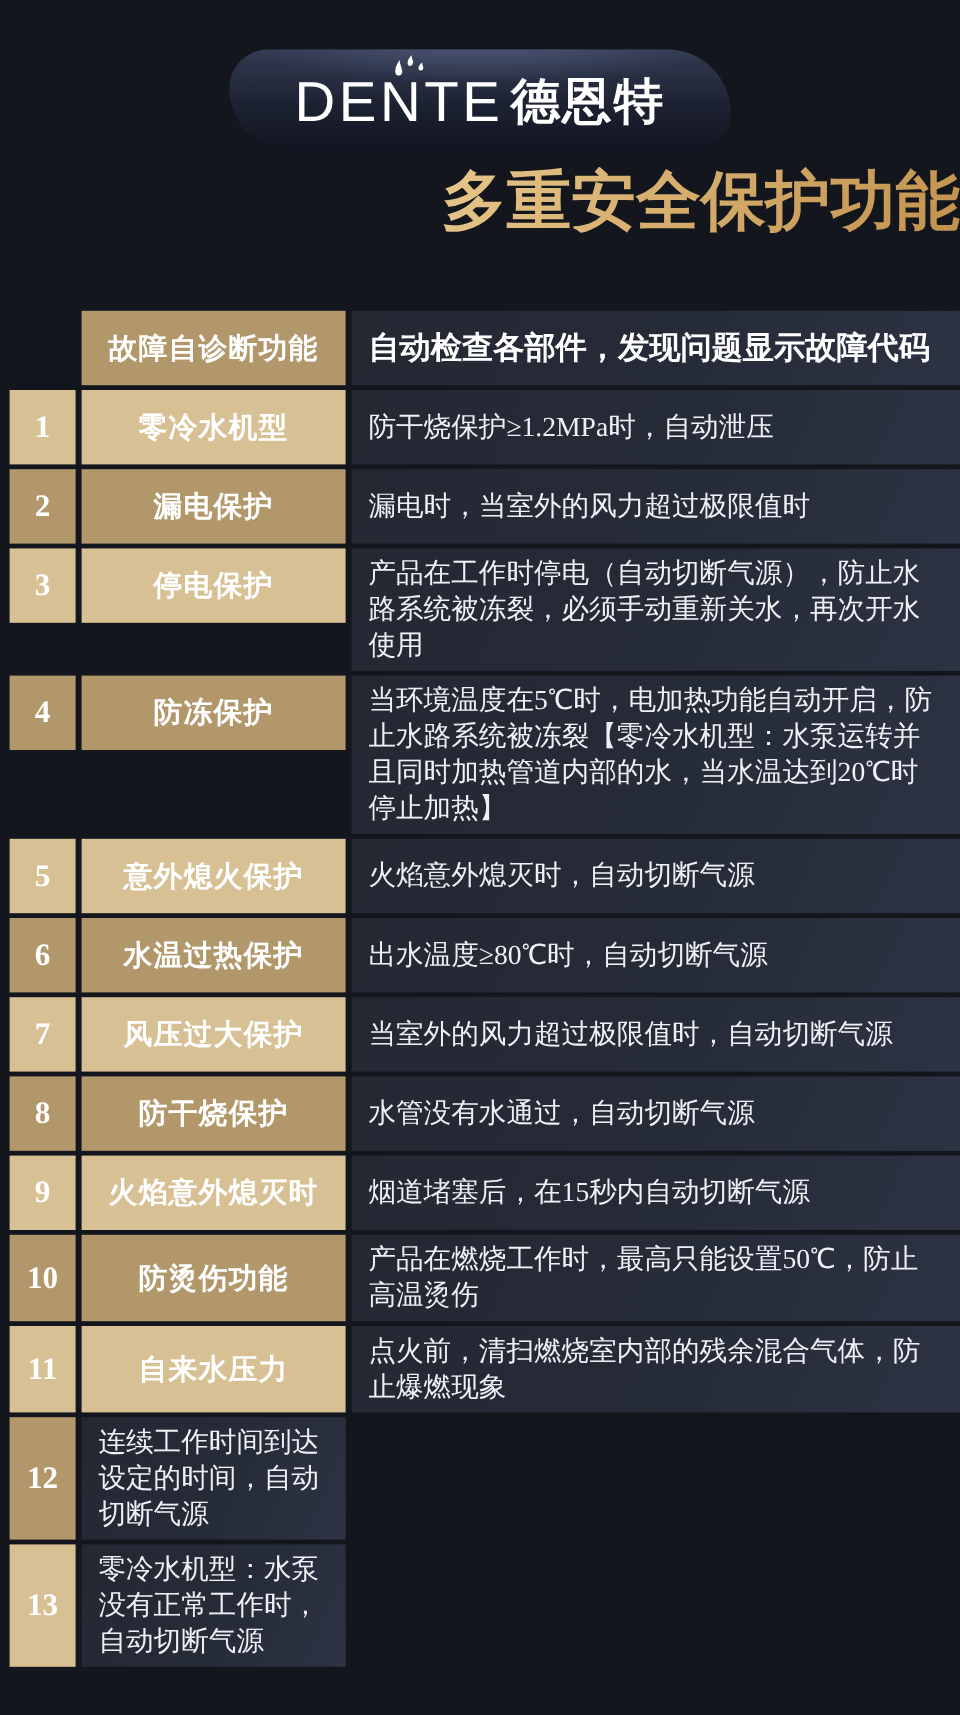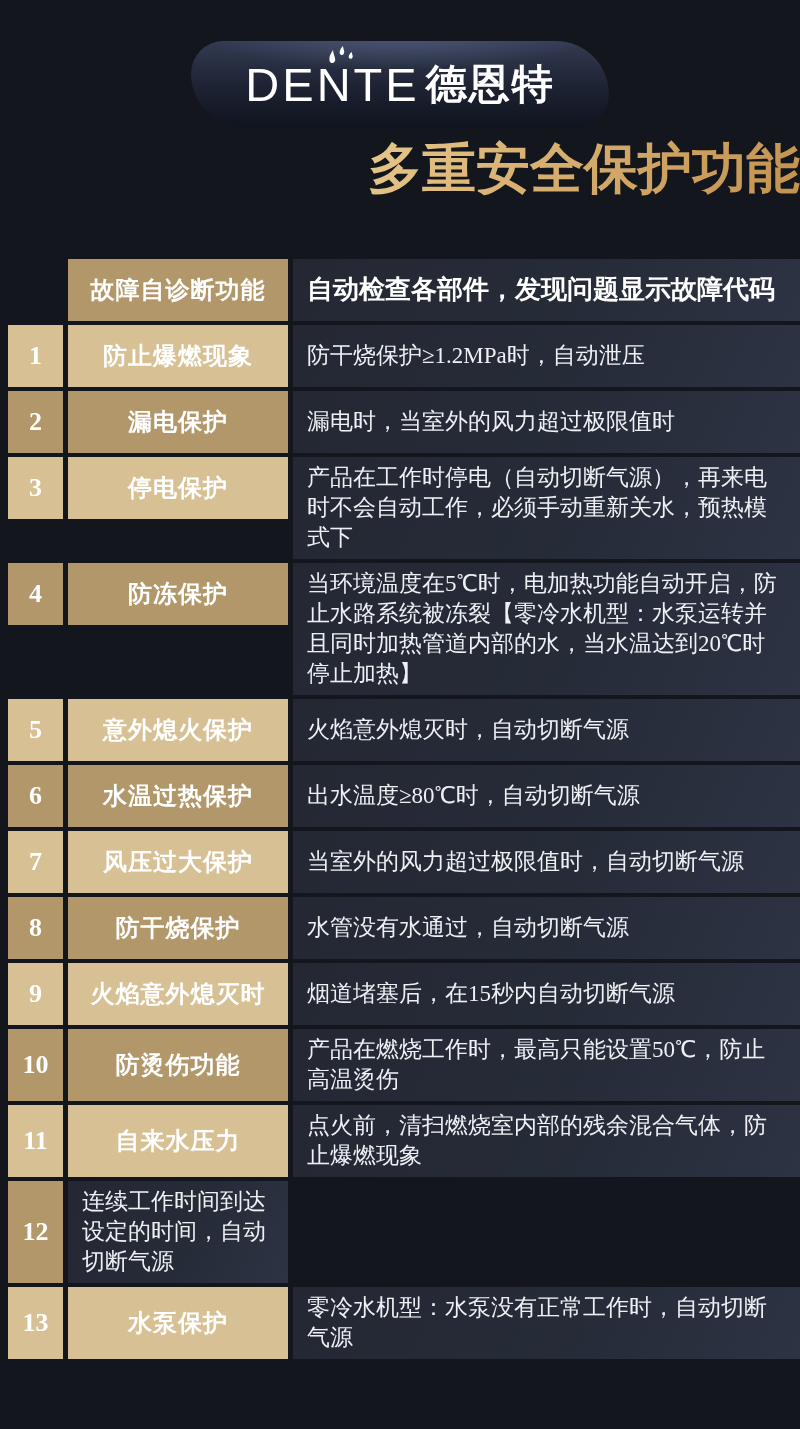--- a/index.html
+++ b/index.html
@@ -116,34 +116,34 @@
 
 <div class="safety-table">
   <div class="t-row header-row" data-tone="dark">
     <div class="cell-num"></div>
     <div class="cell-label">故障自诊断功能</div>
     <div class="cell-desc">自动检查各部件，发现问题显示故障代码</div>
   </div>
 
   <div class="t-row" data-tone="light">
     <div class="cell-num">1</div>
-    <div class="cell-label">防止爆燃现象</div>
+    <div class="cell-label">零冷水机型</div>
     <div class="cell-desc">防干烧保护≥1.2MPa时，自动泄压</div>
   </div>
 
   <div class="t-row" data-tone="dark">
     <div class="cell-num">2</div>
     <div class="cell-label">漏电保护</div>
     <div class="cell-desc">漏电时，当室外的风力超过极限值时</div>
   </div>
 
   <div class="t-row tall" data-tone="light">
     <div class="cell-num">3</div>
     <div class="cell-label">停电保护</div>
-    <div class="cell-desc">产品在工作时停电（自动切断气源），再来电时不会自动工作，必须手动重新关水，预热模式下</div>
+    <div class="cell-desc">产品在工作时停电（自动切断气源），防止水路系统被冻裂，必须手动重新关水，再次开水使用</div>
   </div>
 
   <div class="t-row tall" data-tone="dark">
     <div class="cell-num">4</div>
     <div class="cell-label">防冻保护</div>
     <div class="cell-desc">当环境温度在5℃时，电加热功能自动开启，防止水路系统被冻裂【零冷水机型：水泵运转并且同时加热管道内部的水，当水温达到20℃时停止加热】</div>
   </div>
 
   <div class="t-row" data-tone="light">
     <div class="cell-num">5</div>
@@ -187,17 +187,16 @@
     <div class="cell-desc">点火前，清扫燃烧室内部的残余混合气体，防止爆燃现象</div>
   </div>
 
   <div class="t-row" data-tone="dark">
     <div class="cell-num">12</div>
     <div class="cell-desc">连续工作时间到达设定的时间，自动切断气源</div>
   </div>
 
   <div class="t-row" data-tone="light">
     <div class="cell-num">13</div>
-    <div class="cell-label">水泵保护</div>
     <div class="cell-desc">零冷水机型：水泵没有正常工作时，自动切断气源</div>
   </div>
 
 </div>
 
 </body></html>

